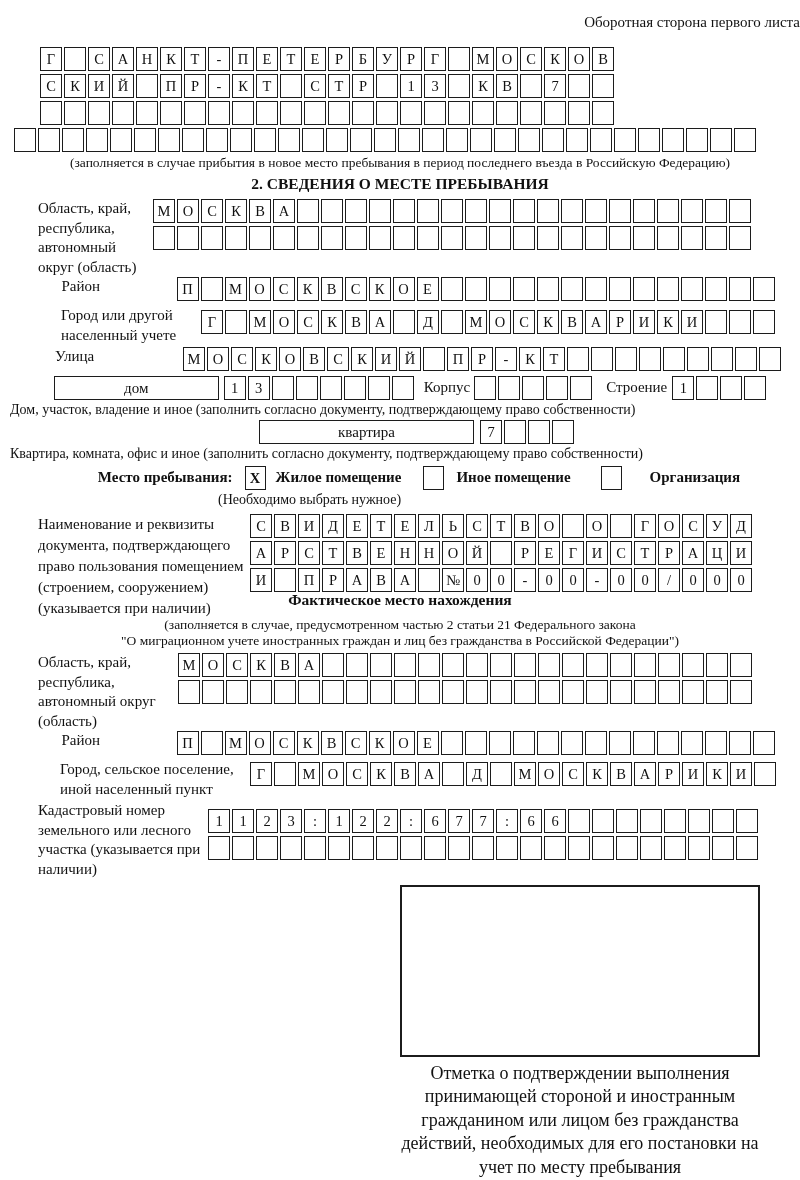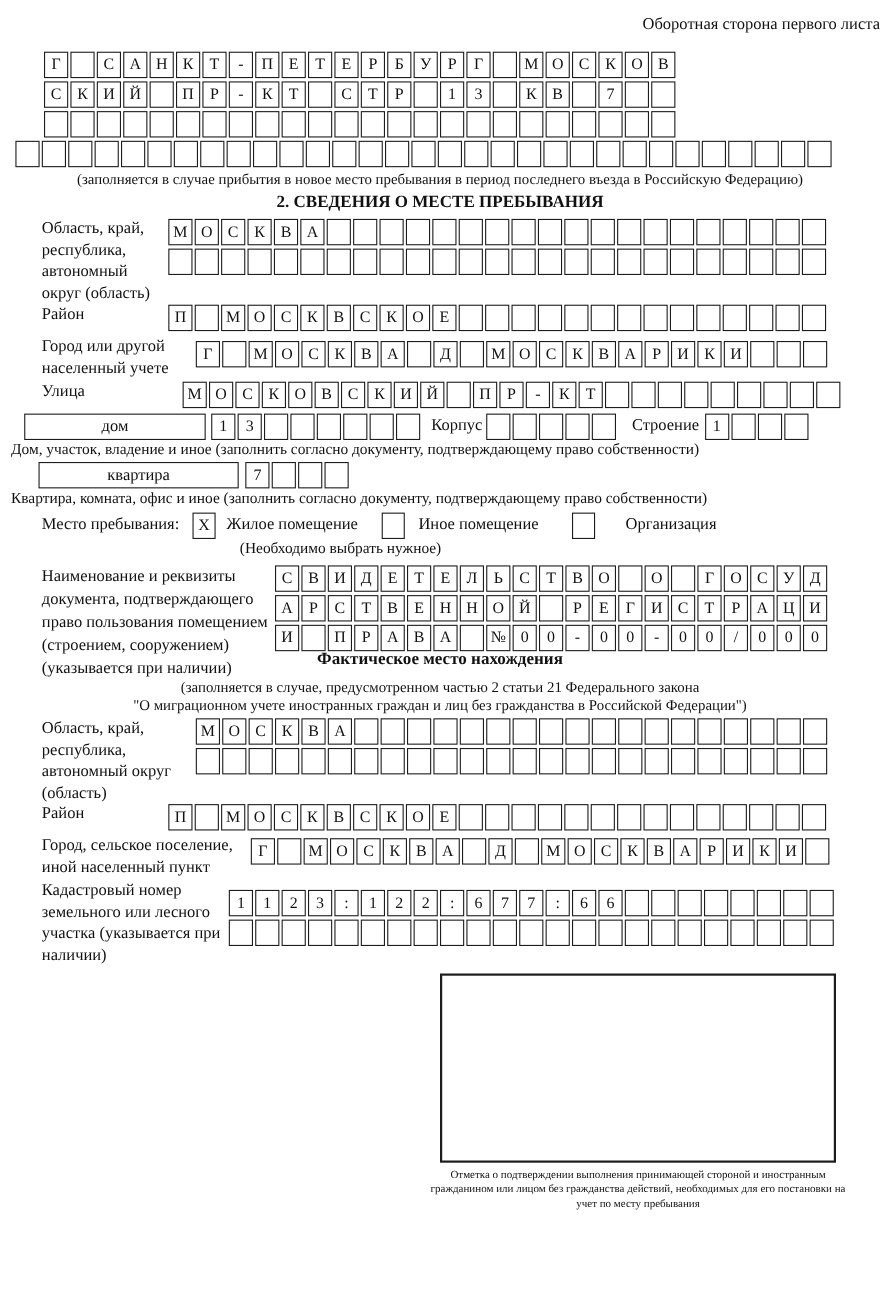--- a/index.html
+++ b/index.html
@@ -47,23 +47,23 @@
     box-sizing:border-box;
     margin:6px 0 0 400px;
     width:360px; height:172px;
     border:2px solid #1c1c1c;
     background:#fff;
   }
   .stamp-caption{
     margin:5px 0 0 388px;
     width:384px;
     text-align:center;
-    font-size:10px; line-height:1.3;
+    font-size:18px; line-height:1.3;
   }
-  .mb2{margin-bottom:2px;} .mb4{margin-bottom:4px;} .mb6{margin-bottom:6px;}
+  .mb2{margin-bottom:2px;justify-content:center;} .mb4{margin-bottom:4px;} .mb6{margin-bottom:6px;}
   .gap{flex:0 0 auto;}
 </style>
 </head>
 <body>
 
 <div class="page">
 
   <div class="corner">Оборотная сторона первого листа</div>
 
   <div class="block" style="padding-left:38px;">
@@ -366,32 +366,32 @@
     <div class="cellrow" style="margin-bottom:0;">
         <div class="cell">1</div>
         <div class="cell"></div>
         <div class="cell"></div>
         <div class="cell"></div>
       </div>
   </div>
   <div class="note mb2" style="padding-left:10px; font-size:14px;">Дом, участок, владение и иное (заполнить согласно документу, подтверждающему право собственности)</div>
 
   <div class="block mb2" style="padding-left:35px; align-items:center;">
-    <div class="widebox" style="width:182px;">квартира</div>
+    <div class="widebox" style="width:215px;">квартира</div>
     <div class="gap" style="width:6px;"></div>
     <div class="cellrow" style="margin-bottom:0;">
         <div class="cell">7</div>
         <div class="cell"></div>
         <div class="cell"></div>
         <div class="cell"></div>
       </div>
   </div>
   <div class="note mb4" style="padding-left:10px; font-size:14px;">Квартира, комната, офис и иное (заполнить согласно документу, подтверждающему право собственности)</div>
 
-  <div class="block mb2" style="padding-left:38px; align-items:center;">
+  <div class="block mb2" style="padding-left:38px; align-items:center;font-weight:bold;">
     <div class="lbl">Место пребывания:</div>
     <div class="gap" style="width:12px;"></div>
     <div class="checkbox">X</div>
     <div class="gap" style="width:10px;"></div>
     <div class="lbl">Жилое помещение</div>
     <div class="gap" style="width:22px;"></div>
     <div class="checkbox"></div>
     <div class="gap" style="width:12px;"></div>
     <div class="lbl">Иное помещение</div>
     <div class="gap" style="width:30px;"></div>

